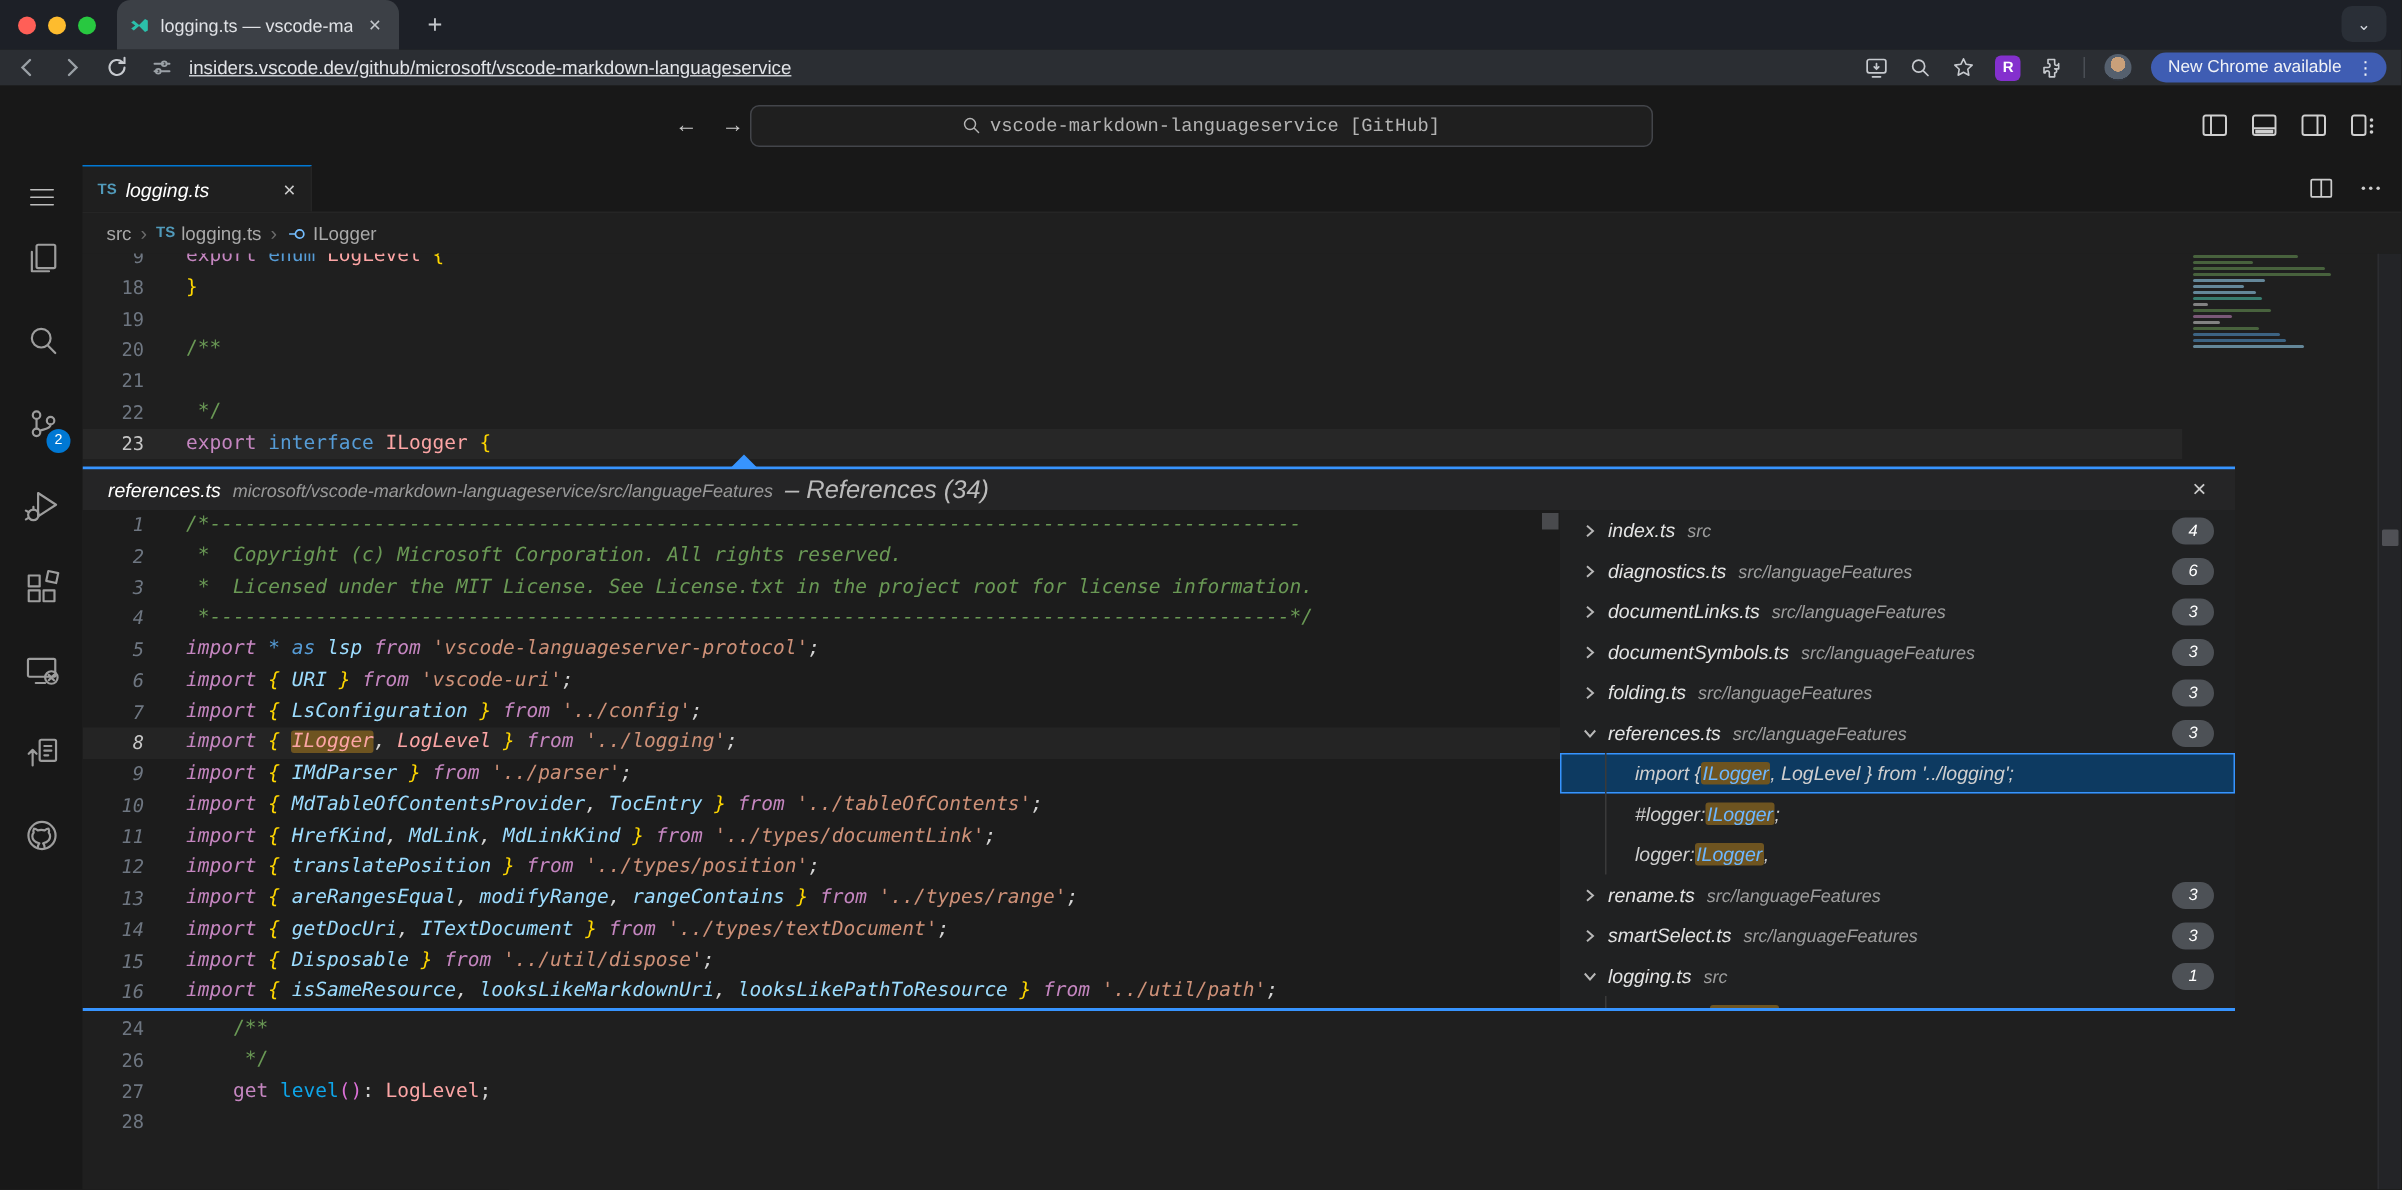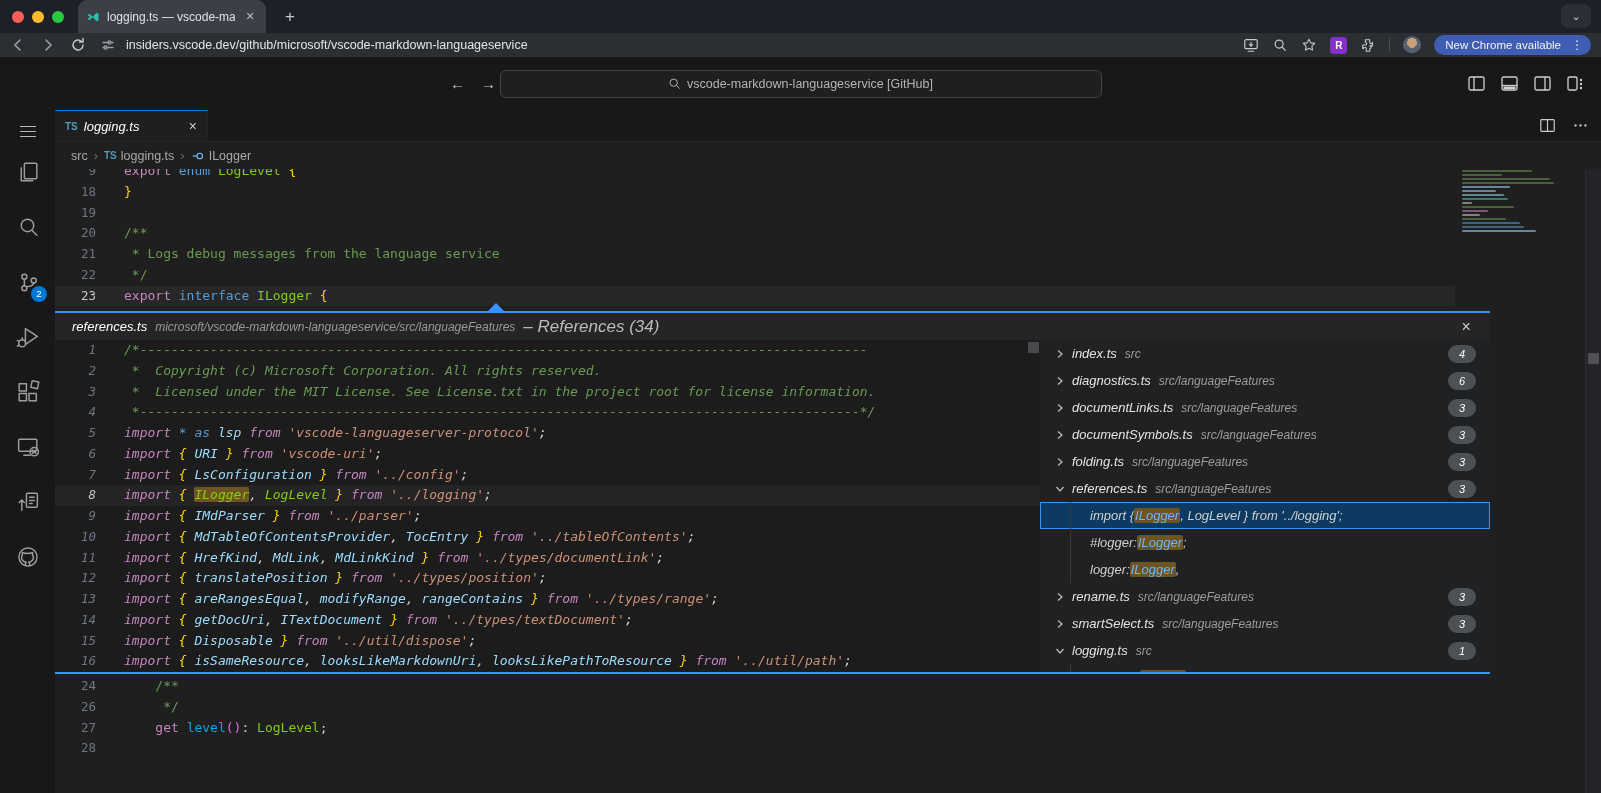--- a/index.html
+++ b/index.html
@@ -10,33 +10,33 @@
   .traffic{display:flex;gap:8px;padding:0 14px 0 12px;}
   .traffic span{width:12px;height:12px;border-radius:50%;display:block;}
   .t-close{background:#ff5f57}.t-min{background:#febc2e}.t-zoom{background:#28c840}
   .btab{width:172px;height:33px;background:#3c4046;border-radius:9px 9px 0 0;display:flex;align-items:center;padding:0 8px;gap:7px;color:#dfe1e5;font-size:12px;}
   .btab .title{flex:1;white-space:nowrap;overflow:hidden;}
   .btab .bclose{color:#c3c6cb;font-size:14px;width:16px;height:16px;line-height:15px;text-align:center;border-radius:50%;}
   .newtab{color:#c3c6cb;font-size:17px;margin-left:12px;width:24px;text-align:center;}
   .tab-overflow{position:absolute;right:10px;top:4px;width:30px;height:24px;background:#2a2f37;border-radius:7px;color:#cfd3da;display:flex;align-items:center;justify-content:center;font-size:11px;}
   .toolbar{height:24px;background:#2b2e33;display:flex;align-items:center;padding:0 10px;gap:14px;color:#c7cacf;}
   .nav-ic{width:16px;height:16px;color:#9aa0a6;flex:none;}
-  .urlbox{display:flex;align-items:center;gap:10px;flex:1;min-width:0;}
+  .urlbox{display:flex;align-items:center;gap:10px;flex:1;min-width:0;text-decoration:underline;}
   .url{color:#e2e4e8;font-size:12.5px;white-space:nowrap;}
   .tb-right{display:flex;align-items:center;gap:13px;}
   .ext-r{width:17px;height:17px;border-radius:4px;background:#8430ce;color:#fff;font-size:10px;font-weight:bold;display:flex;align-items:center;justify-content:center;}
   .sep{width:1px;height:14px;background:#4a4e55;}
   .avatar{width:18px;height:18px;border-radius:50%;background:radial-gradient(circle at 50% 38%,#c9a07a 0 34%,#55606e 35% 70%,#2d333c 71%);}
   .pill{height:20px;background:#3f5db3;border-radius:10px;color:#f1f3f7;font-size:11.5px;display:flex;align-items:center;padding:0 4px 0 11px;gap:6px;}
   .pill .dots{font-size:12px;letter-spacing:0;padding:0 4px;}
 
   
   .vstitle{height:53px;background:#181818;display:flex;align-items:center;justify-content:center;position:relative;}
   .histnav{position:absolute;left:450px;display:flex;gap:16px;color:#cccccc;font-size:15px;}
-  .cmdcenter{width:600px;height:26px;background:#1f1f1f;border:1px solid #43454a;border-radius:6px;display:flex;align-items:center;justify-content:center;gap:6px;color:#b4b4b4;font-size:12.5px;}
+  .cmdcenter{width:600px;height:26px;background:#1f1f1f;border:1px solid #43454a;border-radius:6px;display:flex;align-items:center;justify-content:center;gap:6px;color:#b4b4b4;font-size:12.5px;font-family:Liberation Mono, monospace;}
   .layout-ics{position:absolute;right:16px;display:flex;gap:14px;}
   .layout-ics svg{display:block;}
 
   
   .workbench{display:flex;height:683px;}
   .activitybar{width:55px;background:#181818;flex:none;display:flex;flex-direction:column;align-items:center;}
   .hamburger{width:16px;padding:12px 0 4px 0;}
   .hamburger i{display:block;height:1.5px;background:#bdbdbd;margin:3.5px 0;border-radius:1px;}
   .ab-item{height:55px;width:55px;display:flex;align-items:center;justify-content:center;position:relative;}
   .ab-badge{position:absolute;right:8px;bottom:8px;min-width:16px;height:16px;border-radius:9px;background:#0078d4;color:#fff;font-size:9.5px;display:flex;align-items:center;justify-content:center;}
@@ -54,21 +54,21 @@
   
   .editor{flex:1;position:relative;background:#1f1f1f;overflow:hidden;}
   .code-line{height:20.75px;line-height:20.75px;font-family:"DejaVu Sans Mono",monospace;font-size:13px;white-space:pre;display:flex;}
   .code-line .ln{width:41px;text-align:right;color:#6e7681;flex:none;font-size:12.5px;}
   .code-line .lc{margin-left:28px;}
   .code-line.cur{background:rgba(255,255,255,0.04);}
   .code-line.cur .ln{color:#c6c6c6;}
   .lines-above{position:absolute;top:0;left:0;width:1400px;height:142px;overflow:hidden;}
   .lines-above .stack{margin-top:-8px;}
   .lines-below{position:absolute;top:507px;left:0;width:1400px;}
-  .tok-kw{color:#C586C0}.tok-decl{color:#569CD6}.tok-type{color:#84cc16}.tok-var{color:#9CDCFE}
+  .tok-kw{color:#C586C0}.tok-decl{color:#569CD6}.tok-type{color:#fca5a5}.tok-var{color:#9CDCFE}
   .tok-str{color:#CE9178}.tok-cm{color:#6A9955}.tok-brace{color:#FFD700}.tok-pa{color:#DA70D6}
   .tok-fg{color:#D4D4D4}.tok-fn{color:#0ea5e9}
   .tok-hl{background:#6e5420;border-radius:2px;}
 
   .minimap{position:absolute;left:1407px;top:1px;width:103px;height:64px;}
   .minimap i{display:block;height:2px;margin-bottom:2px;border-radius:1px;}
   .scrollbar{position:absolute;right:0;top:0;width:15px;height:625px;background:#232427;border-left:1px solid #2c2d30;}
   .scroll-thumb{position:absolute;left:2px;top:184px;width:11px;height:11px;background:#4f5055;border-radius:1px;}
 
   
@@ -298,21 +298,21 @@
       </span>
     </div>
 
     <div class="editor">
       <div class="lines-above">
           <div class="stack" id="lines-above">
             <div class="code-line"><span class="ln">9</span><span class="lc"><span class="tok-kw">export</span><span class="tok-fg"> </span><span class="tok-decl">enum</span><span class="tok-fg"> </span><span class="tok-type">LogLevel</span><span class="tok-fg"> </span><span class="tok-brace">{</span></span></div>
             <div class="code-line"><span class="ln">18</span><span class="lc"><span class="tok-brace">}</span></span></div>
             <div class="code-line"><span class="ln">19</span><span class="lc"></span></div>
             <div class="code-line"><span class="ln">20</span><span class="lc"><span class="tok-cm">/**</span></span></div>
-            <div class="code-line"><span class="ln">21</span><span class="lc"><span class="tok-cm"> * Logs debug messages from the language service</span></span></div>
+            <div class="code-line"><span class="ln">21</span></div>
             <div class="code-line"><span class="ln">22</span><span class="lc"><span class="tok-cm"> */</span></span></div>
             <div class="code-line cur"><span class="ln">23</span><span class="lc"><span class="tok-kw">export</span><span class="tok-fg"> </span><span class="tok-decl">interface</span><span class="tok-fg"> </span><span class="tok-type">ILogger</span><span class="tok-fg"> </span><span class="tok-brace">{</span></span></div>
           </div>
         </div>
 
       <div class="peek">
         <div class="peek-arrow"></div>
         <div class="peek-head">
           <span class="peek-file">references.ts</span>
           <span class="peek-path">microsoft/vscode-markdown-languageservice/src/languageFeatures</span>

